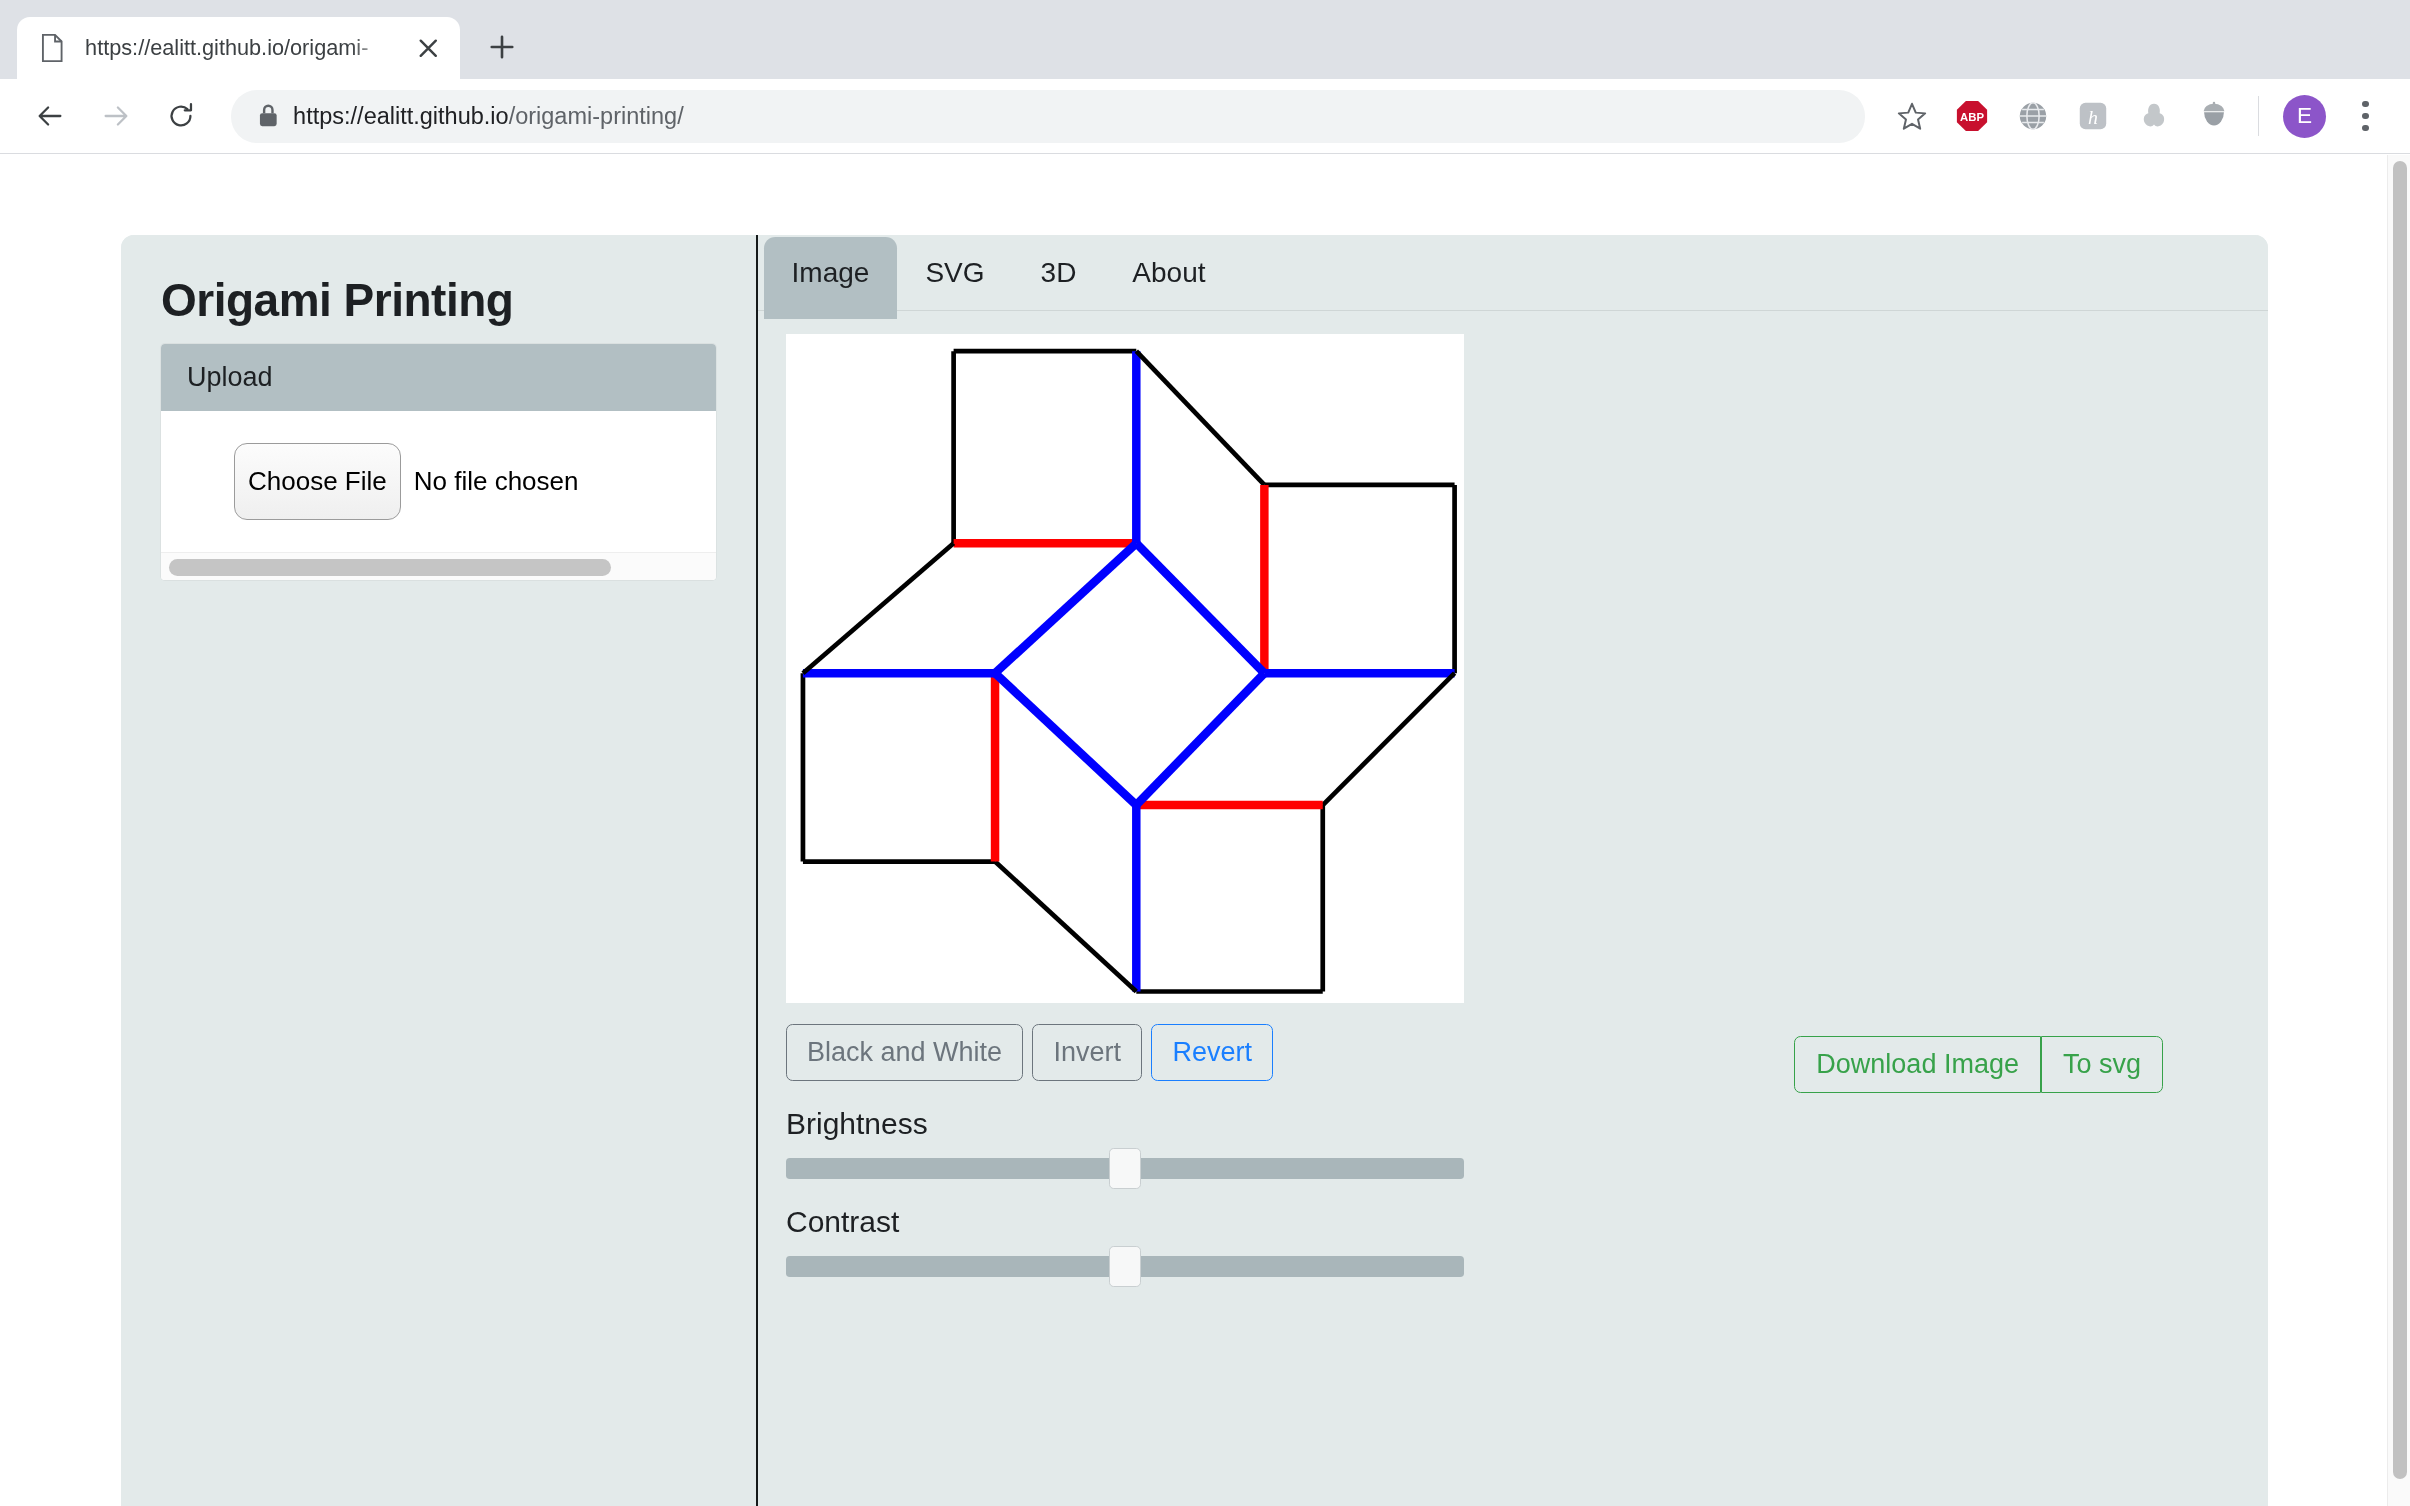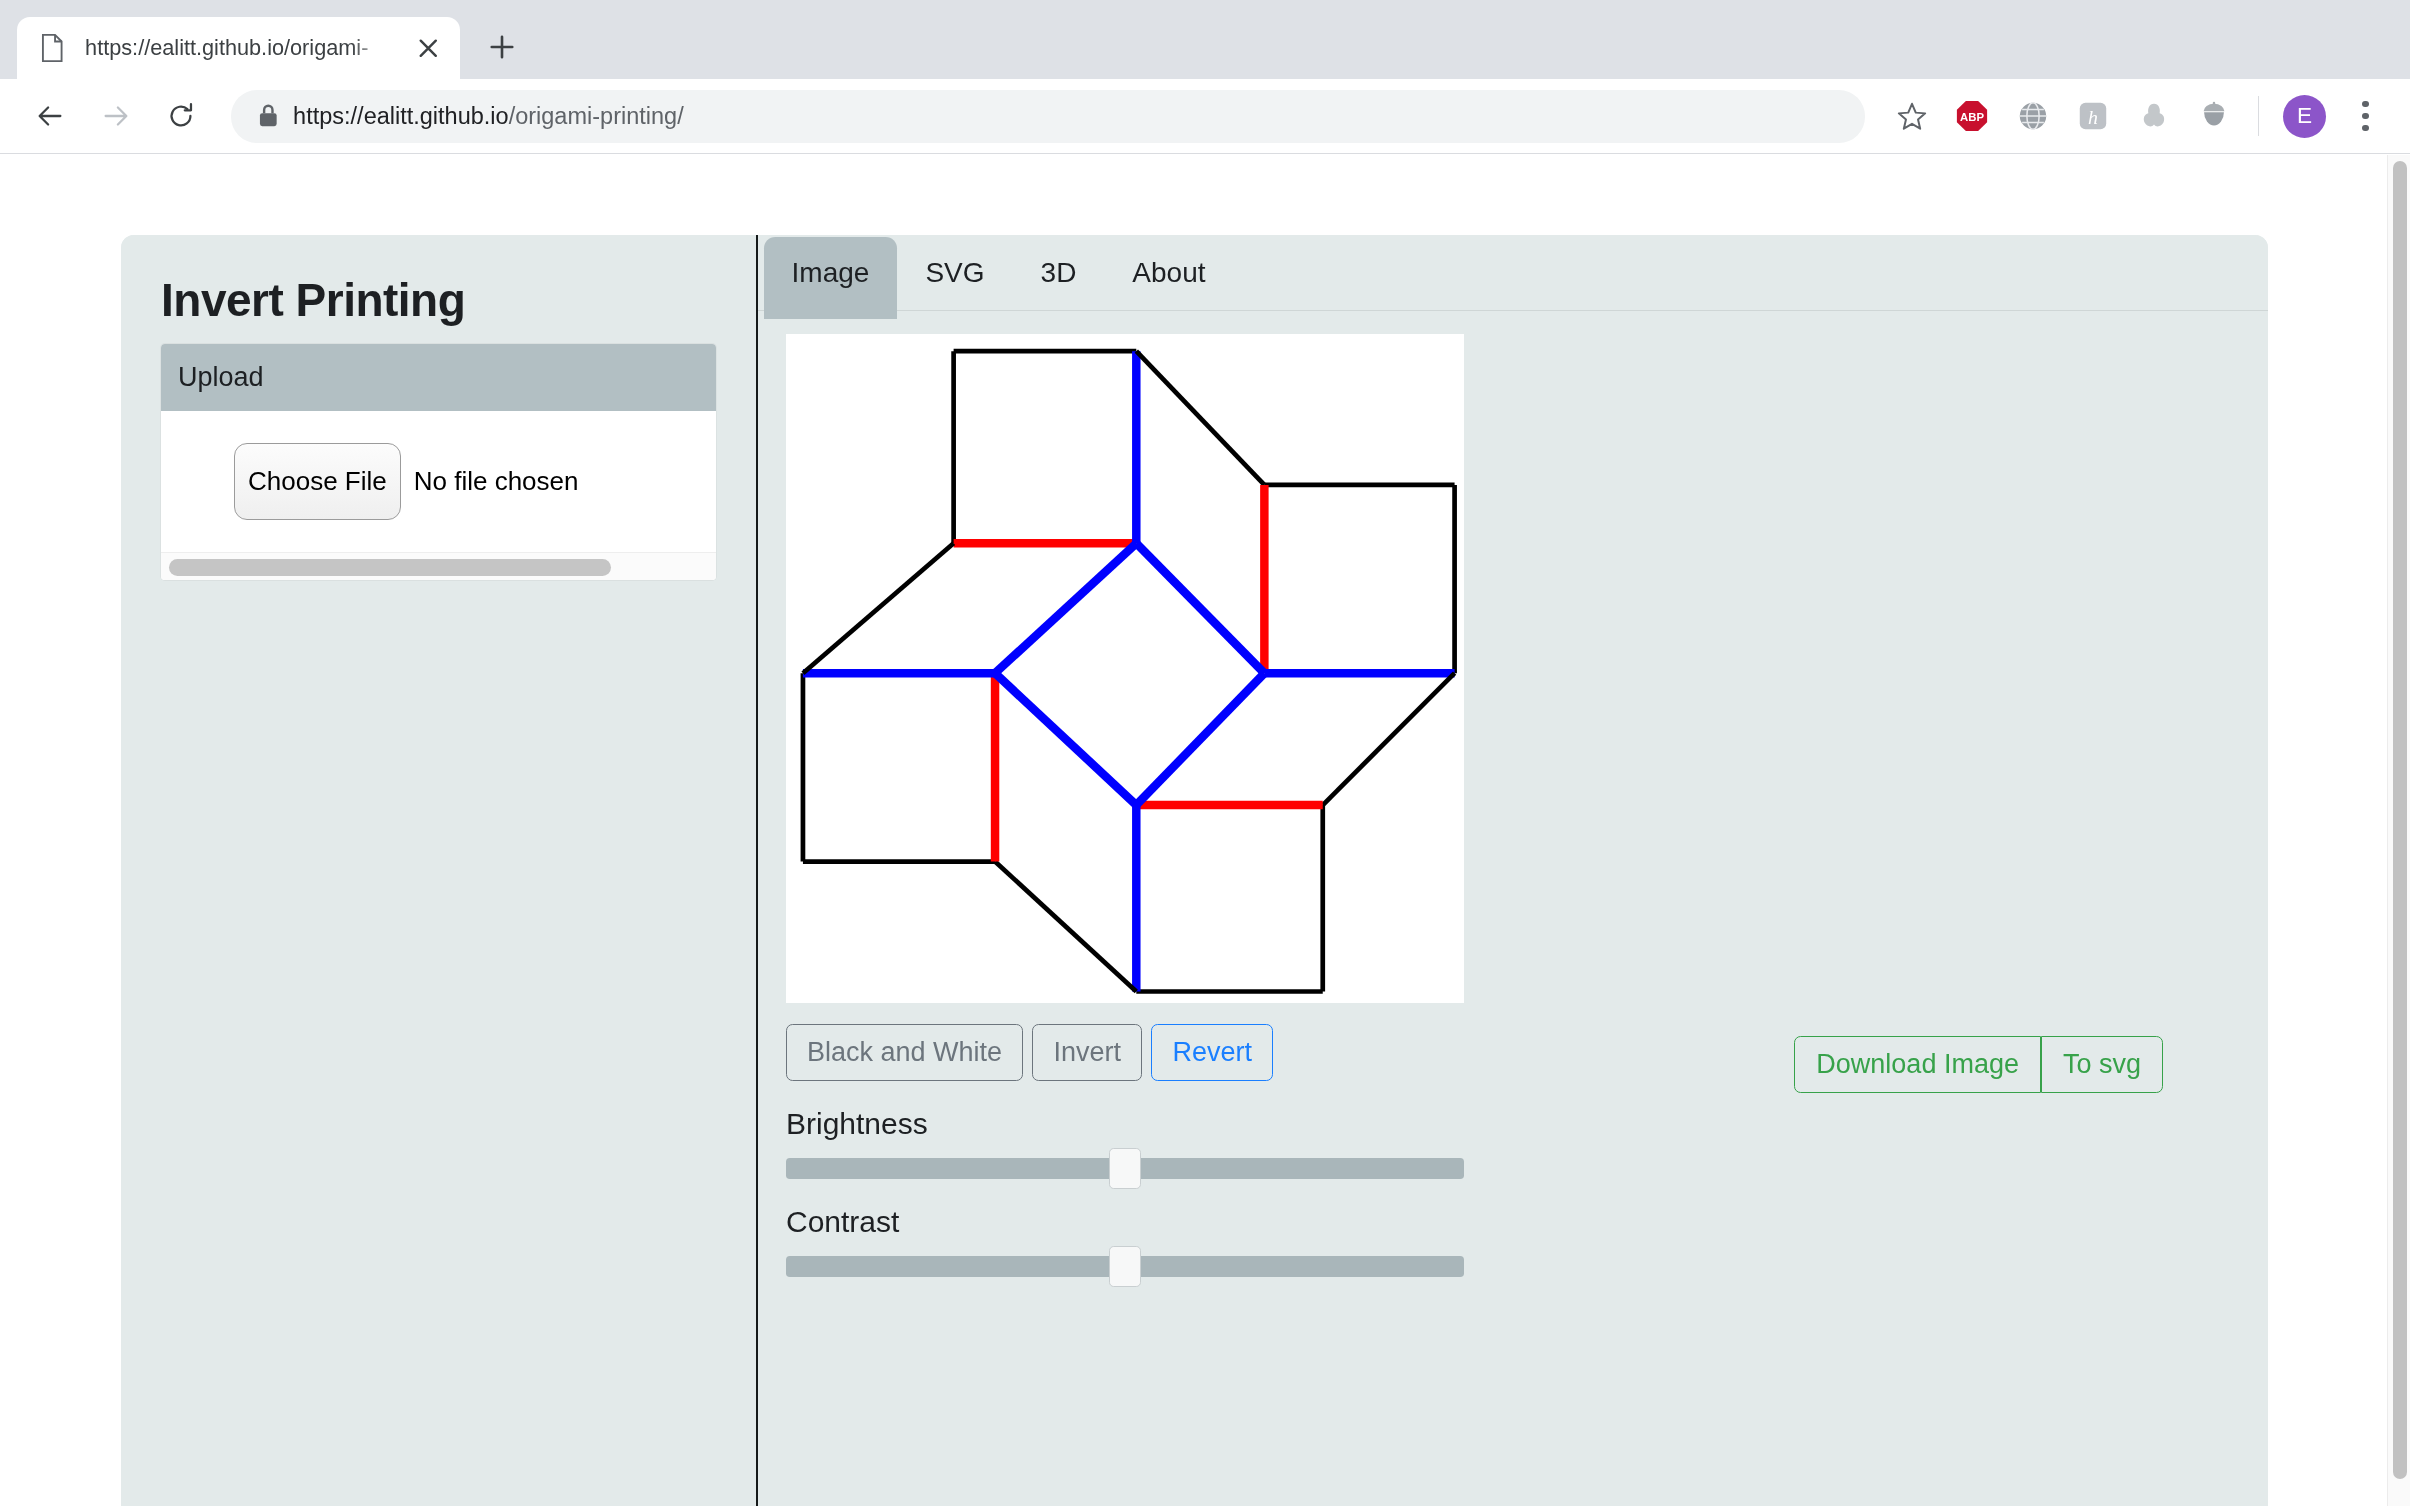--- a/index.html
+++ b/index.html
@@ -114,21 +114,21 @@
   }
   .app-title {
     font-size: 46px; color: #1d2023; font-weight: bold;
     letter-spacing: -0.5px; margin-bottom: 17px;
   }
   .card {
     background: #ffffff; border-radius: 3.8px; overflow: hidden;
     box-shadow: 0 0 0 0.9px rgba(0,0,0,.04);
   }
   .card-header {
-    background: #b2bfc3; padding: 18px 0 18px 17px;
+    background: #b2bfc3; padding: 18px 0 18px 26px;
     font-size: 27px; color: #1d2023;
   }
   .card-body { background: #ffffff; padding: 32px 0 32px 73px; }
   .file-row { display: flex; align-items: center; gap: 0; }
   .choose-file-btn {
     background: linear-gradient(#fcfcfc, #efefef);
     border: 0.9px solid #9b9b9b; border-radius: 13px;
     padding: 22px 13px; font-size: 26px; color: #000;
     font-family: "Liberation Sans", sans-serif;
   }
@@ -295,21 +295,21 @@
       <i></i>
       <i></i>
     </div>
   </div>
 
   <div class="viewport">
 
     <div class="app">
 
       <div class="sidebar">
-        <div class="app-title">Invert Printing</div>
+        <div class="app-title">Origami Printing</div>
         <div class="card">
           <div class="card-header">Upload</div>
           <div class="card-body">
             <div class="file-row">
               <button class="choose-file-btn">Choose File</button>
               <span class="file-status">No file chosen</span>
             </div>
           </div>
           <div class="card-scroll">
             <div class="bar"></div>

